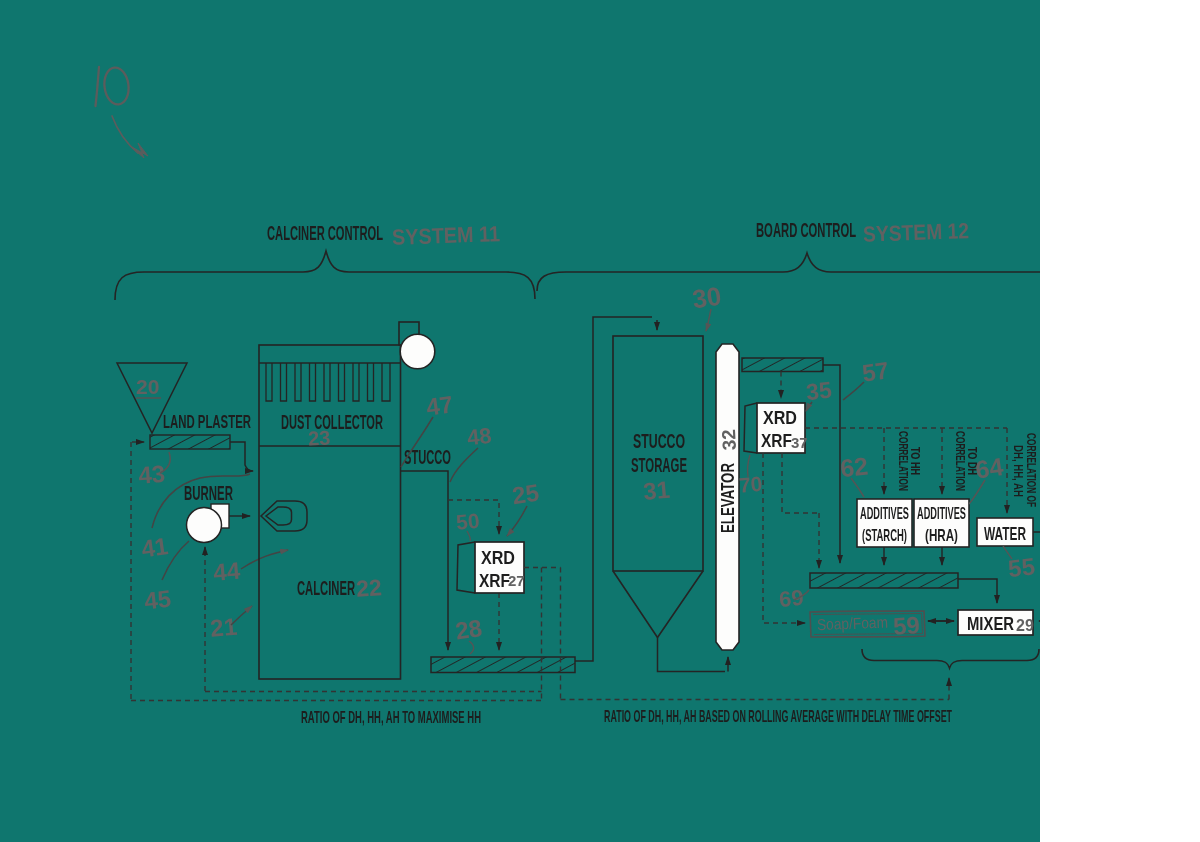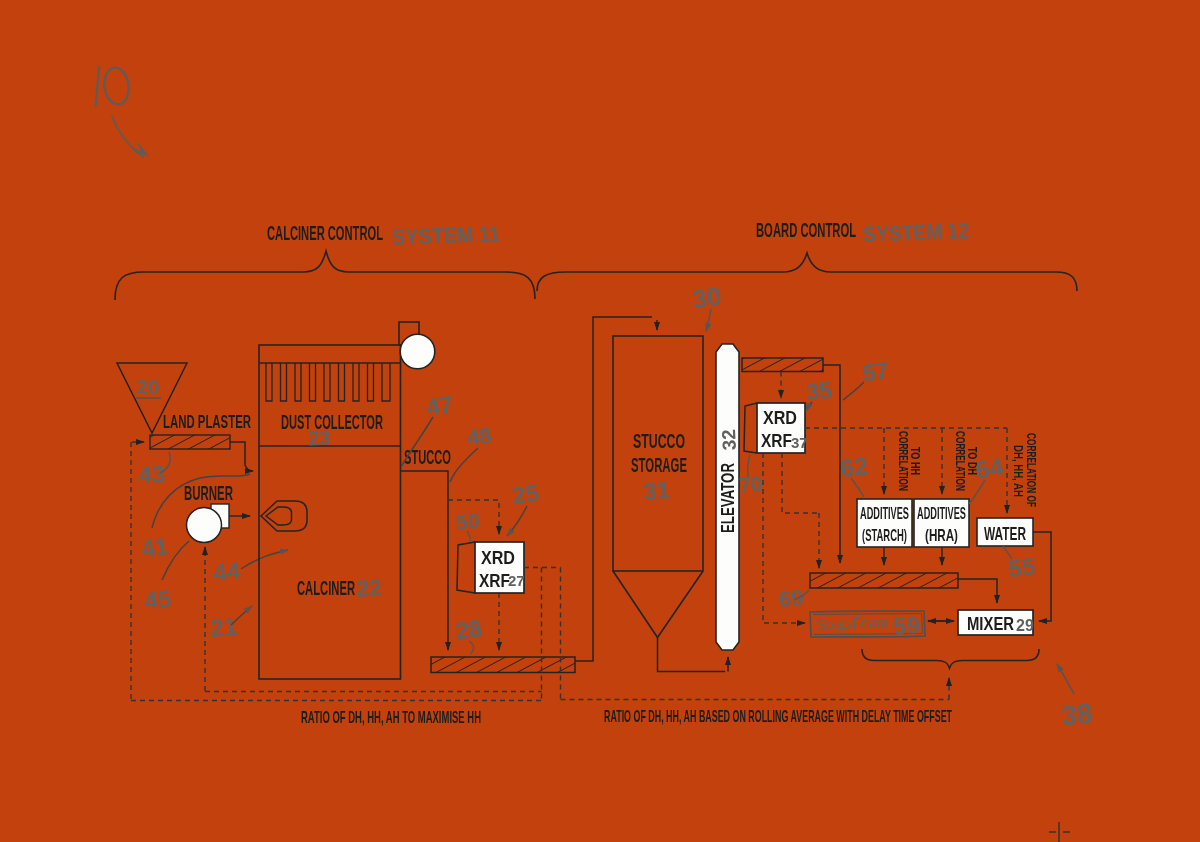--- a/index.html
+++ b/index.html
@@ -1,16 +1,16 @@
 <!DOCTYPE html>
 <html><head>
 <meta charset="utf-8">
 <style>
   html,body{margin:0;padding:0;background:#fff;}
-  #page{position:relative;width:1200px;height:842px;background:#c2410c;overflow:hidden;}
+  #page{position:relative;width:1040px;height:842px;background:#0f766e;overflow:hidden;}
   svg{position:absolute;left:0;top:0;filter:blur(0.33px);}
   text{font-family:"Liberation Sans",sans-serif;}
   .pt{font-weight:bold;fill:#1d1d1d;}
   .hw2{fill:#616161;font-weight:bold;}
 </style>
 </head>
 <body>
 <div id="page">
 <svg width="1200" height="842" viewBox="0 0 1200 842">
 <defs>

